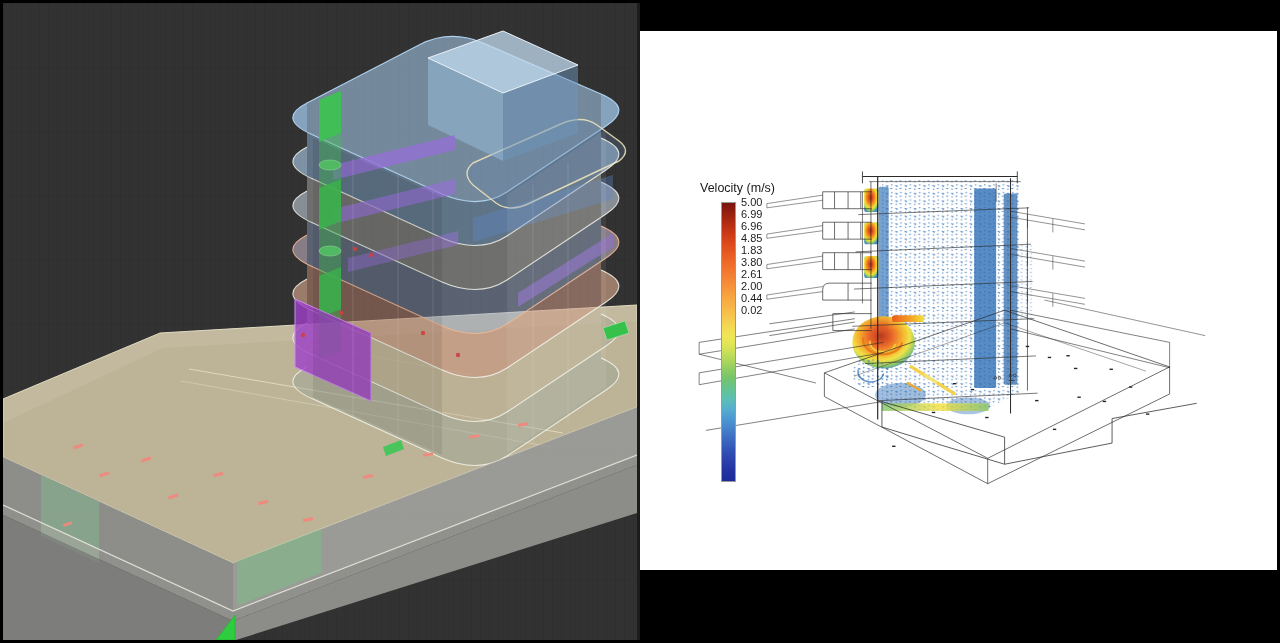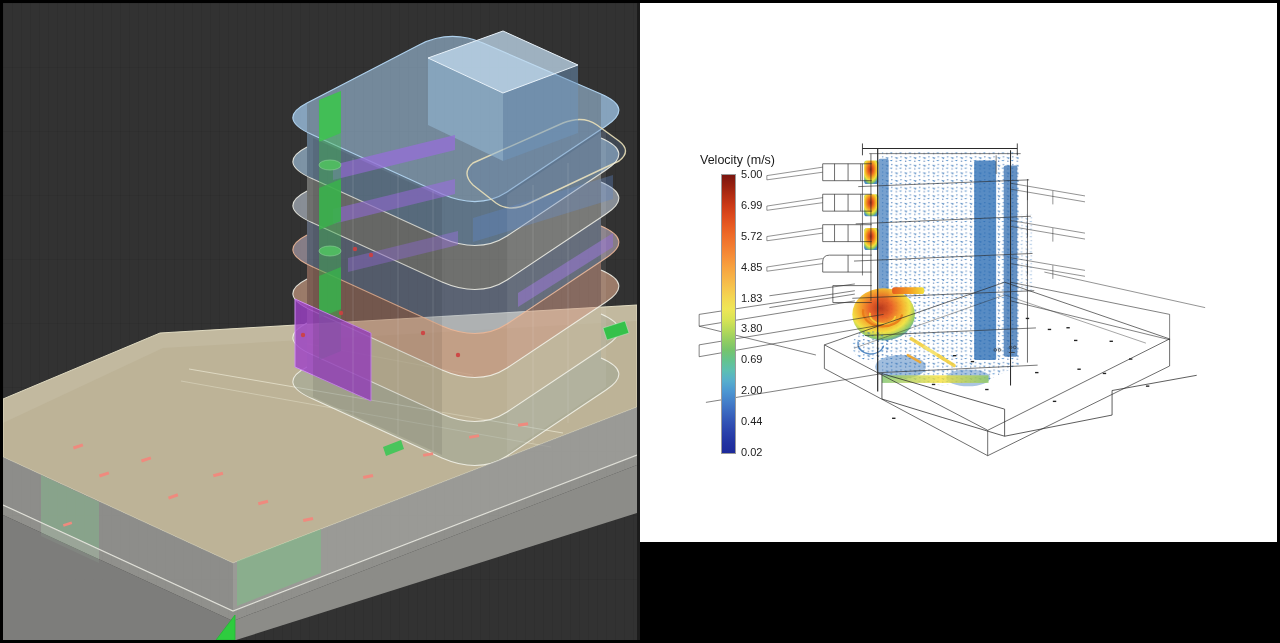--- a/index.html
+++ b/index.html
@@ -1,25 +1,25 @@
 <!DOCTYPE html>
 <html><head>
 <meta charset="utf-8">
 <style>
   html,body{margin:0;padding:0;background:#000;}
   .frame{position:relative;width:1280px;height:643px;background:#000;box-sizing:border-box;padding:3px;display:flex;font-family:"Liberation Sans",sans-serif;}
   .viewport-left{position:relative;width:634px;height:637px;background:#323232;overflow:hidden;flex:none;}
   .divider{width:3px;height:637px;background:#1c1c1c;flex:none;}
-  .viewport-right{position:relative;flex:1;height:539px;background:#fff;overflow:hidden;}
+  .viewport-right{position:relative;flex:1;height:539px;background:#fff;overflow:hidden;margin-top:28px;}
   .viewport-left svg,.viewport-right svg.scene{display:block;width:100%;height:100%;}
   .legend{position:absolute;left:58px;top:150px;z-index:5;}
   .legend-title{font-size:12.5px;color:#1a1a1a;margin-left:2px;margin-bottom:7px;white-space:nowrap;}
   .legend-body{position:relative;display:flex;}
   .legend-bar{width:13px;height:278px;margin-left:23px;border:0.5px solid #9a9a9a;}
-  .legend-ticks{display:flex;flex-direction:column;justify-content:space-between;height:290px;margin-left:5px;margin-top:-6px;}
+  .legend-ticks{display:flex;flex-direction:column;height:290px;margin-left:5px;margin-top:-6px;}
   .legend-ticks .tick{font-size:11px;color:#222;line-height:12px;}
 </style>
 </head>
 <body>
 
 <div class="frame">
 
   <div class="viewport-left">
     <svg class="scene" viewBox="0 0 634 637">
       <defs>
@@ -143,25 +143,25 @@
 
   <div class="viewport-right">
 
     <div class="legend">
       <div class="legend-title">Velocity (m/s)</div>
       <div class="legend-body">
         <div class="legend-bar" style="background: linear-gradient(rgb(122, 21, 15), rgb(150, 32, 15), rgb(179, 45, 19), rgb(204, 58, 23), rgb(221, 74, 29), rgb(232, 92, 34), rgb(239, 109, 42), rgb(243, 126, 49), rgb(246, 144, 57), rgb(247, 163, 64), rgb(247, 180, 71), rgb(246, 198, 77), rgb(243, 216, 82), rgb(239, 230, 87), rgb(217, 228, 85), rgb(184, 218, 89), rgb(149, 206, 97), rgb(118, 196, 108), rgb(100, 195, 142), rgb(93, 191, 178), rgb(87, 174, 205), rgb(76, 151, 210), rgb(68, 128, 202), rgb(59, 105, 192), rgb(50, 83, 181), rgb(42, 65, 171), rgb(34, 51, 161), rgb(29, 42, 154));"></div>
         <div class="legend-ticks">
             <div class="tick">5.00</div>
             <div class="tick">6.99</div>
-            <div class="tick">5.72</div>
+            <div class="tick">6.96</div>
             <div class="tick">4.85</div>
             <div class="tick">1.83</div>
             <div class="tick">3.80</div>
-            <div class="tick">0.69</div>
+            <div class="tick">2.61</div>
             <div class="tick">2.00</div>
             <div class="tick">0.44</div>
             <div class="tick">0.02</div>
           </div>
       </div>
     </div>
 
     <svg class="scene" viewBox="0 0 637 637">
       <defs>
         <pattern id="vp" width="11" height="9" patternUnits="userSpaceOnUse">

